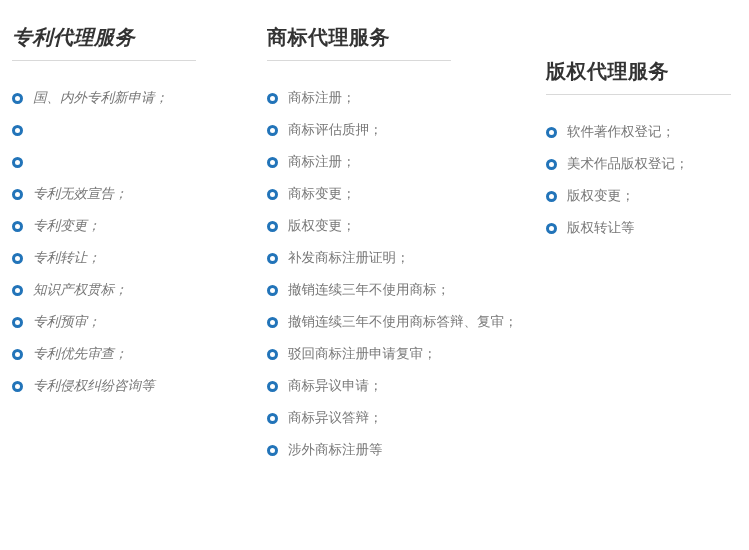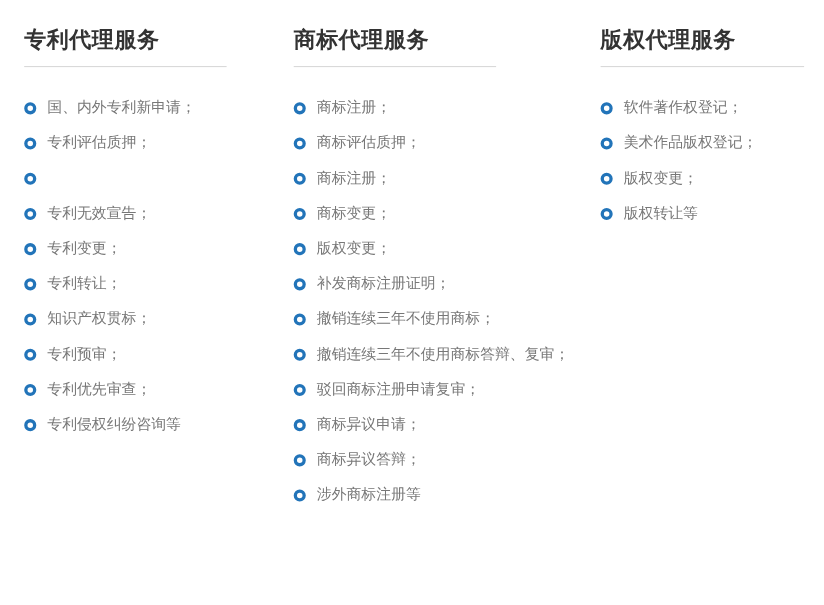--- a/index.html
+++ b/index.html
@@ -12,23 +12,23 @@
     position: relative;
     width: 749px;
     height: 550px;
     background: #ffffff;
     overflow: hidden;
   }
   .service-col {
     position: absolute;
     top: 0;
   }
-  .service-col.col-0 { left: 22px;  width: 184px; }
+  .service-col.col-0 { left: 12px;  width: 184px; font-style: italic; }
   .service-col.col-1 { left: 267px; width: 184px; }
-  .service-col.col-2 { left: 546px; width: 185px; }
+  .service-col.col-2 { left: 546px; width: 185px; margin-top: 34px; }
   .col-title {
     margin: 27px 0 0 0;
     font-size: 20px;
     line-height: 20px;
     font-weight: 700;
     color: #333333;
     letter-spacing: 0.5px;
     white-space: nowrap;
   }
   .col-divider {
@@ -74,21 +74,20 @@
   <div class="service-col col-0">
     <h3 class="col-title">专利代理服务</h3>
     <div class="col-divider"></div>
     <ul class="service-list">
         <li class="service-item">
           <span class="bullet"></span>
           <span class="item-text">国、内外专利新申请；</span>
         </li>
         <li class="service-item">
           <span class="bullet"></span>
-          <span class="item-text">专利评估质押；</span>
         </li>
         <li class="service-item">
           <span class="bullet"></span>
         </li>
         <li class="service-item">
           <span class="bullet"></span>
           <span class="item-text">专利无效宣告；</span>
         </li>
         <li class="service-item">
           <span class="bullet"></span>

